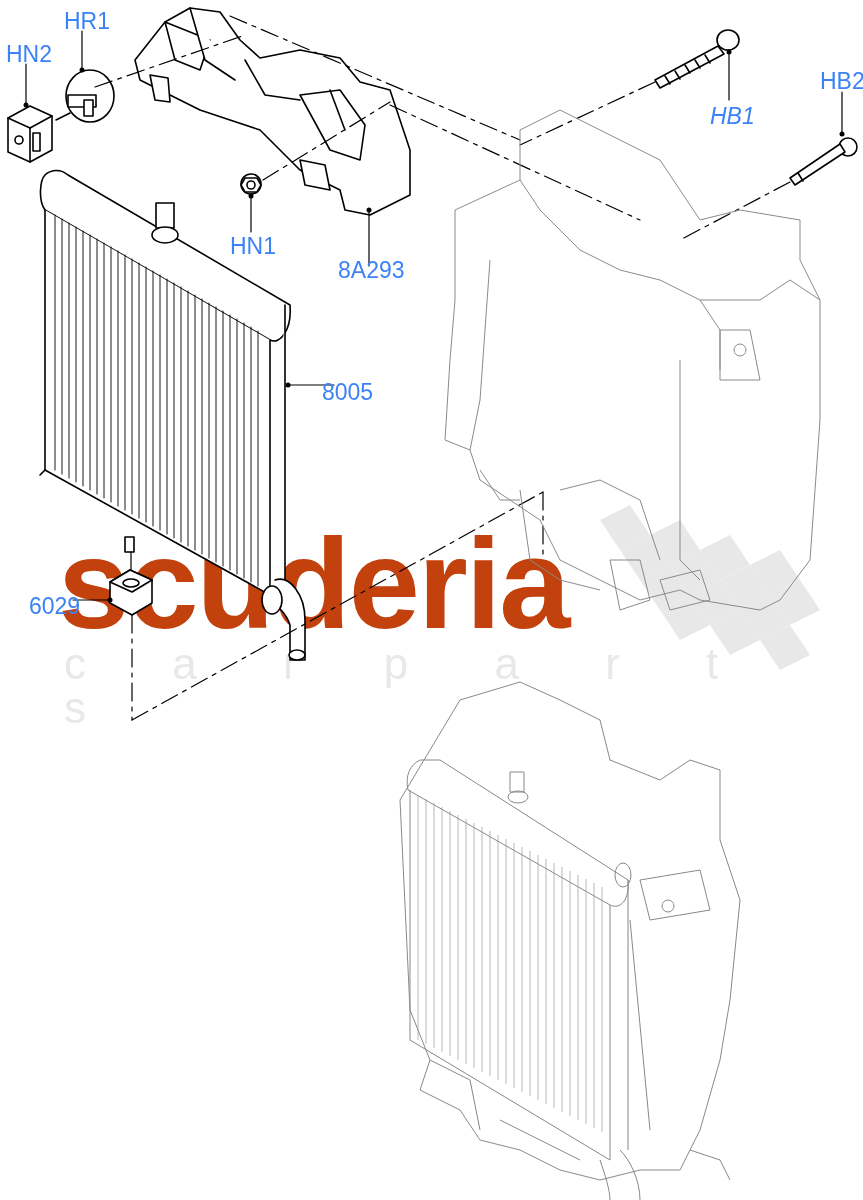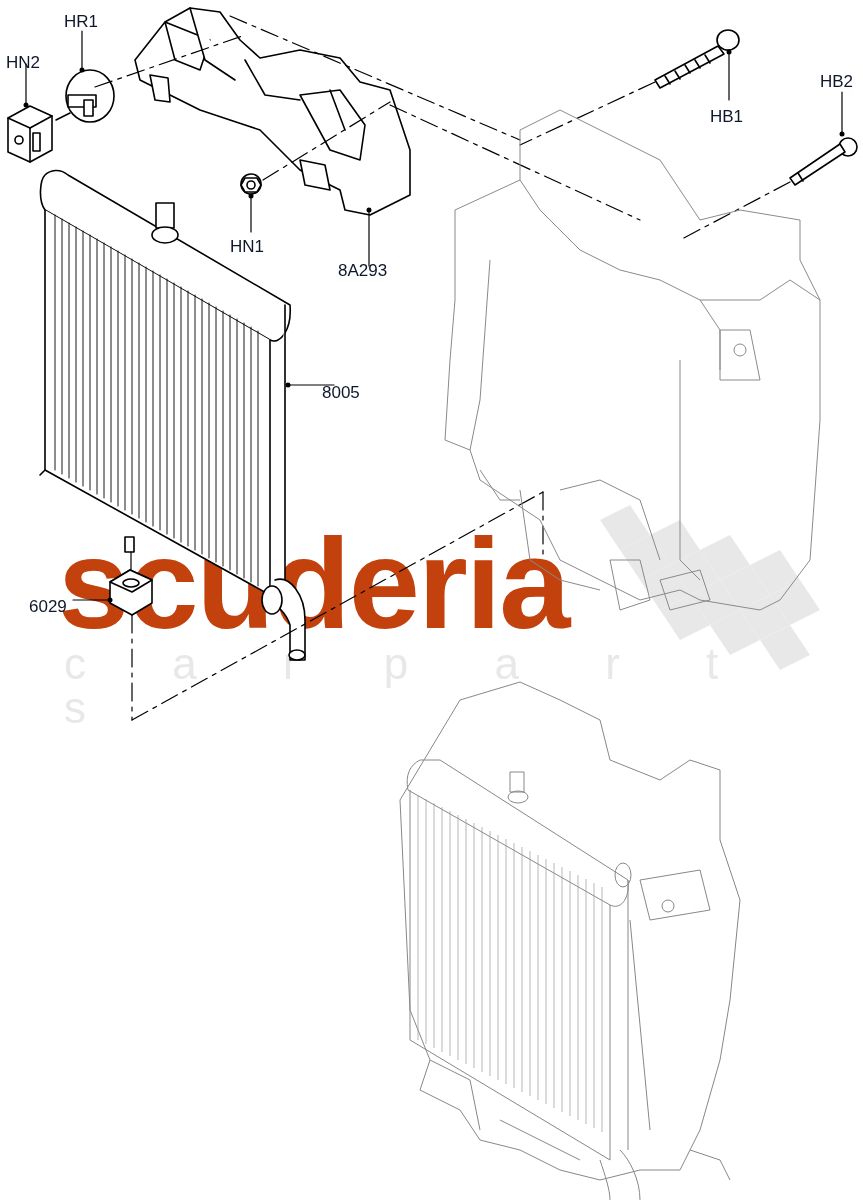--- a/index.html
+++ b/index.html
@@ -1,19 +1,19 @@
 <!DOCTYPE html>
 <html><head>
 <meta charset="utf-8">
 <style>
   html,body{margin:0;padding:0;background:#ffffff;}
   body{width:863px;height:1200px;position:relative;overflow:hidden;font-family:"Liberation Sans",sans-serif;}
   .stage{position:absolute;left:0;top:0;width:863px;height:1200px;}
   svg.art{position:absolute;left:0;top:0;}
-  .label{position:absolute;color:#0f172a;font-size:17px;line-height:17px;white-space:nowrap;cursor:pointer;}
+  .label{position:absolute;color:#3b82f6;font-size:23px;line-height:17px;white-space:nowrap;cursor:pointer;}
   .wm-main{position:absolute;left:58px;top:520px;font-size:128px;line-height:128px;color:#c2410c;font-weight:bold;letter-spacing:-2px;font-family:Liberation Sans, sans-serif;}
   .wm-sub{position:absolute;left:64px;top:642px;font-size:44px;line-height:44px;color:#e8e8e8;letter-spacing:37px;font-family:"Liberation Sans",sans-serif;}
 </style>
 </head>
 <body>
 
 <div class="stage">
 
   <div class="wm-main">scuderia</div>
   <div class="wm-sub">c a r p a r t s</div>
@@ -179,21 +179,21 @@
       <path d="M630,920 L650,1130"></path>
       <path d="M430,1060 L470,1080 L480,1130"></path>
       <path d="M500,1120 L540,1140 L580,1160"></path>
       <path d="M690,1150 L720,1160 L730,1180"></path>
     </g>
     <g stroke="#9a9a9a" stroke-width="0.7">
       <path d="M418,795 L418,1040 M426,799 L426,1044 M434,803 L434,1048 M442,807 L442,1052 M450,811 L450,1056 M458,815 L458,1060 M466,819 L466,1064 M474,823 L474,1068 M482,827 L482,1072 M490,831 L490,1076 M498,835 L498,1080 M506,839 L506,1084 M514,843 L514,1088 M522,847 L522,1092 M530,851 L530,1096 M538,855 L538,1100 M546,859 L546,1104 M554,863 L554,1108 M562,867 L562,1112 M570,871 L570,1116 M578,875 L578,1120 M586,879 L586,1124 M594,883 L594,1128 M602,887 L602,1132"></path>
     </g>
   </svg>
 
-  <div class="label" style="left:6px;top:54px;">HN2</div>
+  <div class="label" style="left:6px;top:46px;">HN2</div>
   <div class="label" style="left:64px;top:13px;">HR1</div>
-  <div class="label" style="left:710px;top:108px;">HB1</div>
+  <div class="label" style="left:710px;top:108px;font-style:italic;">HB1</div>
   <div class="label" style="left:820px;top:73px;text-align:right;">HB2</div>
   <div class="label" style="left:230px;top:238px;text-align:right;">HN1</div>
   <div class="label" style="left:338px;top:262px;">8A293</div>
   <div class="label" style="left:322px;top:384px;">8005</div>
   <div class="label" style="left:29px;top:598px;">6029</div>
 </div>
 
 </body></html>

